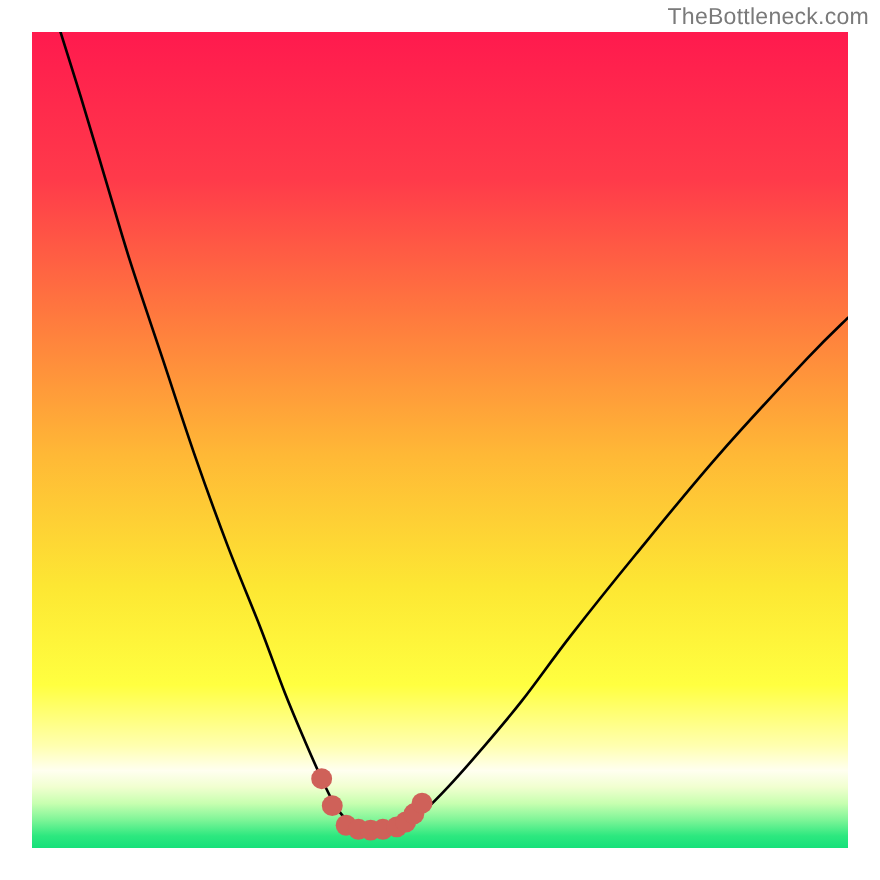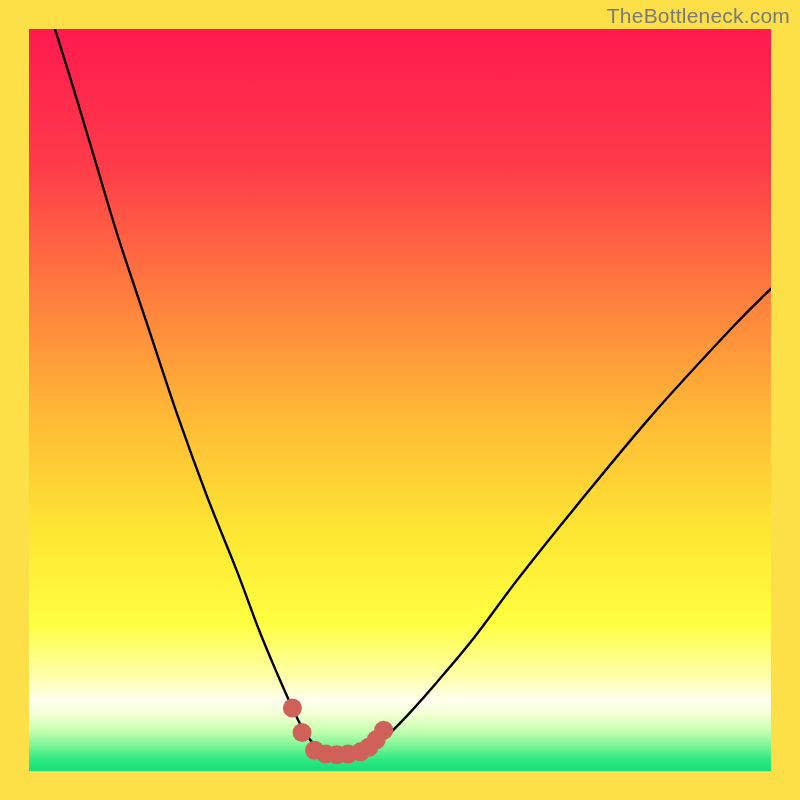--- a/index.html
+++ b/index.html
@@ -8,21 +8,21 @@
     width: 800px;
     height: 800px;
     background: #000;
     overflow: hidden;
     font-family: Arial, Helvetica, sans-serif;
   }
   .stage {
     position: relative;
     width: 800px;
     height: 800px;
-    background: #fde047;
+    background: #ffffff;
   }
   .plot {
     position: absolute;
     left: 29px;
     top: 29px;
     width: 742px;
     height: 742px;
     overflow: hidden;
   }
   .gradient {

